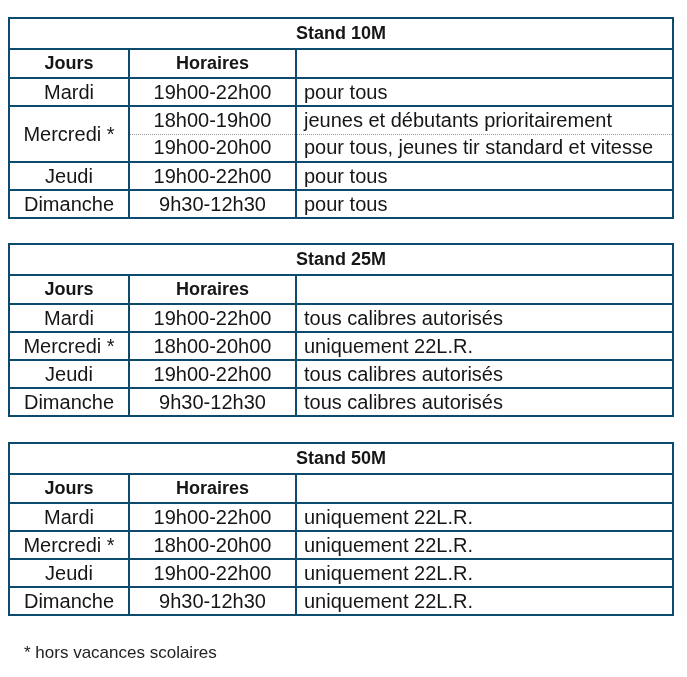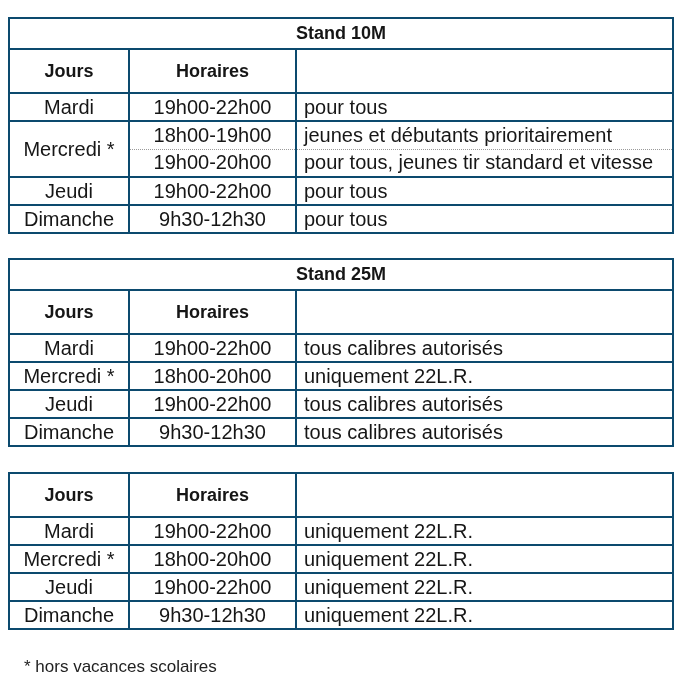--- a/index.html
+++ b/index.html
@@ -31,21 +31,21 @@
   col.c-day  { width: 120px; }
   col.c-time { width: 167px; }
 
   td.title-cell {
     height: 31px;
     text-align: center;
     font-weight: bold;
     font-size: 18px;
   }
   th.head-cell {
-    height: 44px;
+    height: 29px;
     text-align: center;
     font-weight: bold;
     font-size: 18px;
   }
   td.day-cell, td.time-cell {
     height: 28px;
     text-align: center;
     font-size: 20px;
   }
   td.note-cell {
@@ -161,20 +161,23 @@
   </table>
 
   <table class="sched">
     <colgroup>
         <col class="c-day">
         <col class="c-time">
         <col class="c-note">
       </colgroup>
     <tbody>
       <tr>
+        <td class="title-cell" colspan="3">Stand 50M</td>
+      </tr>
+      <tr>
         <th class="head-cell">Jours</th>
         <th class="head-cell">Horaires</th>
         <th class="head-cell"></th>
       </tr>
       <tr>
         <td class="day-cell">Mardi</td>
         <td class="time-cell">19h00-22h00</td>
         <td class="note-cell">uniquement 22L.R.</td>
       </tr>
       <tr>

